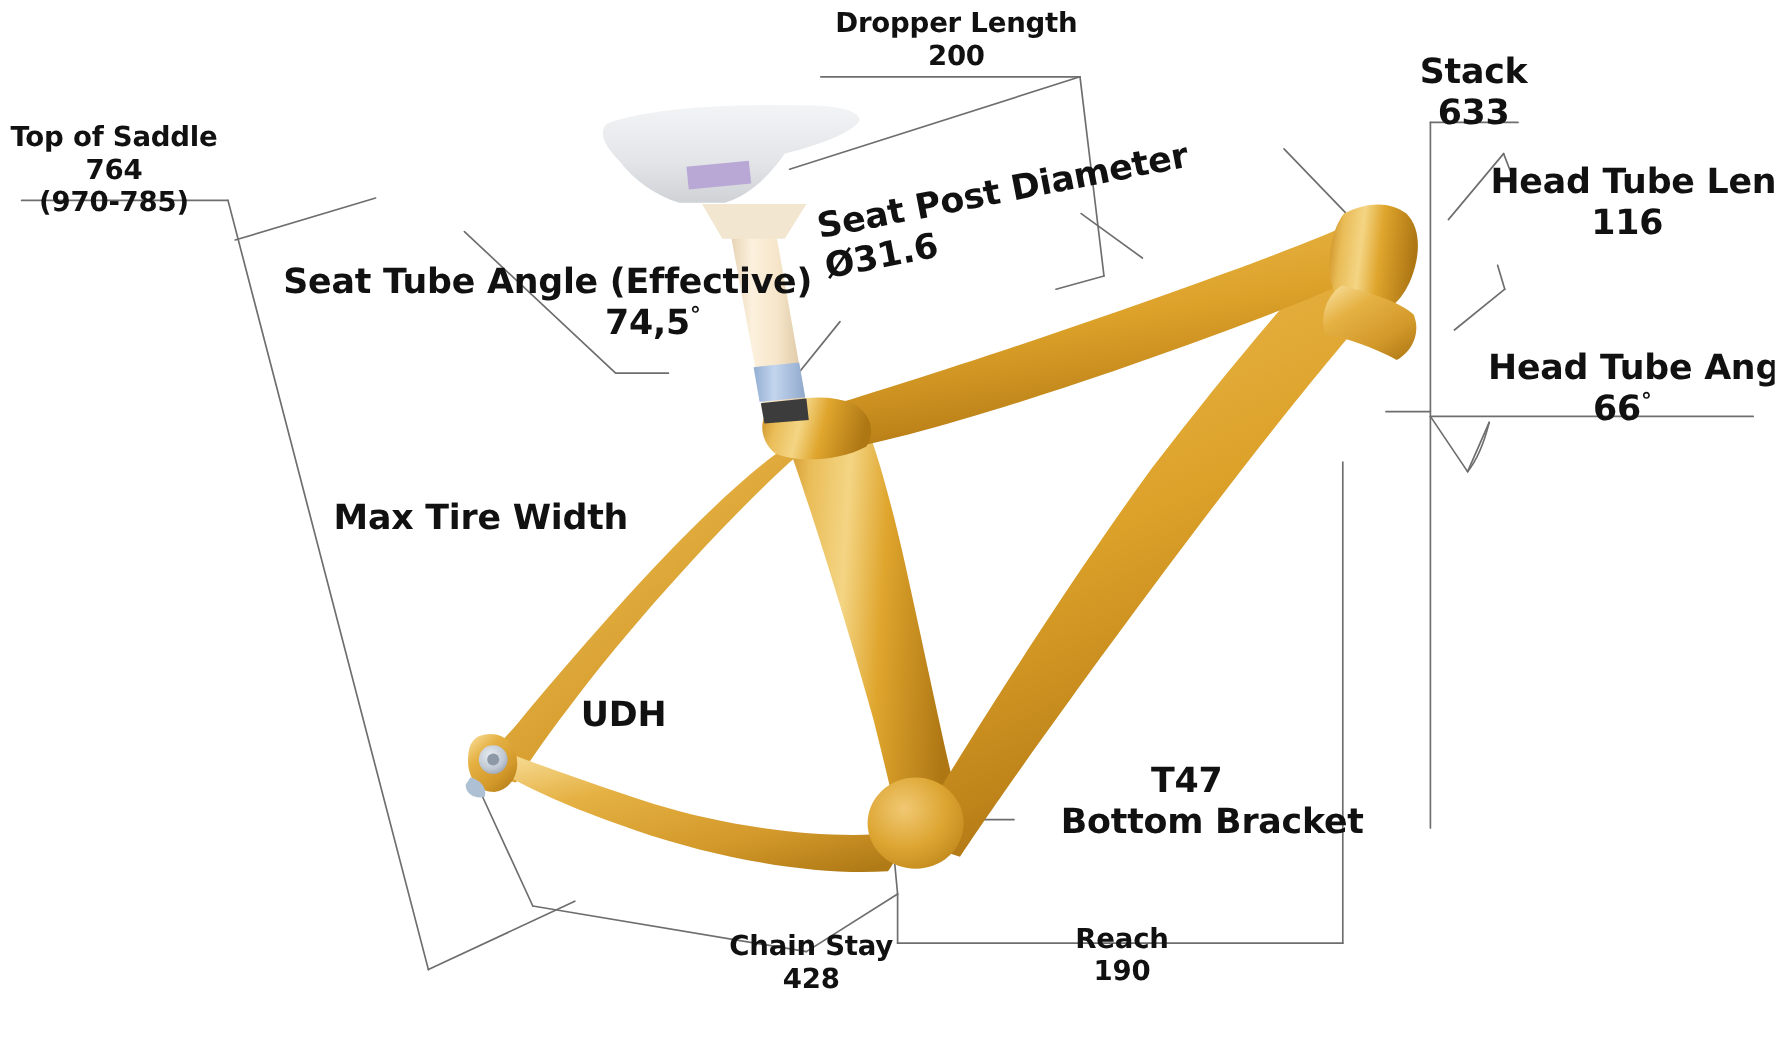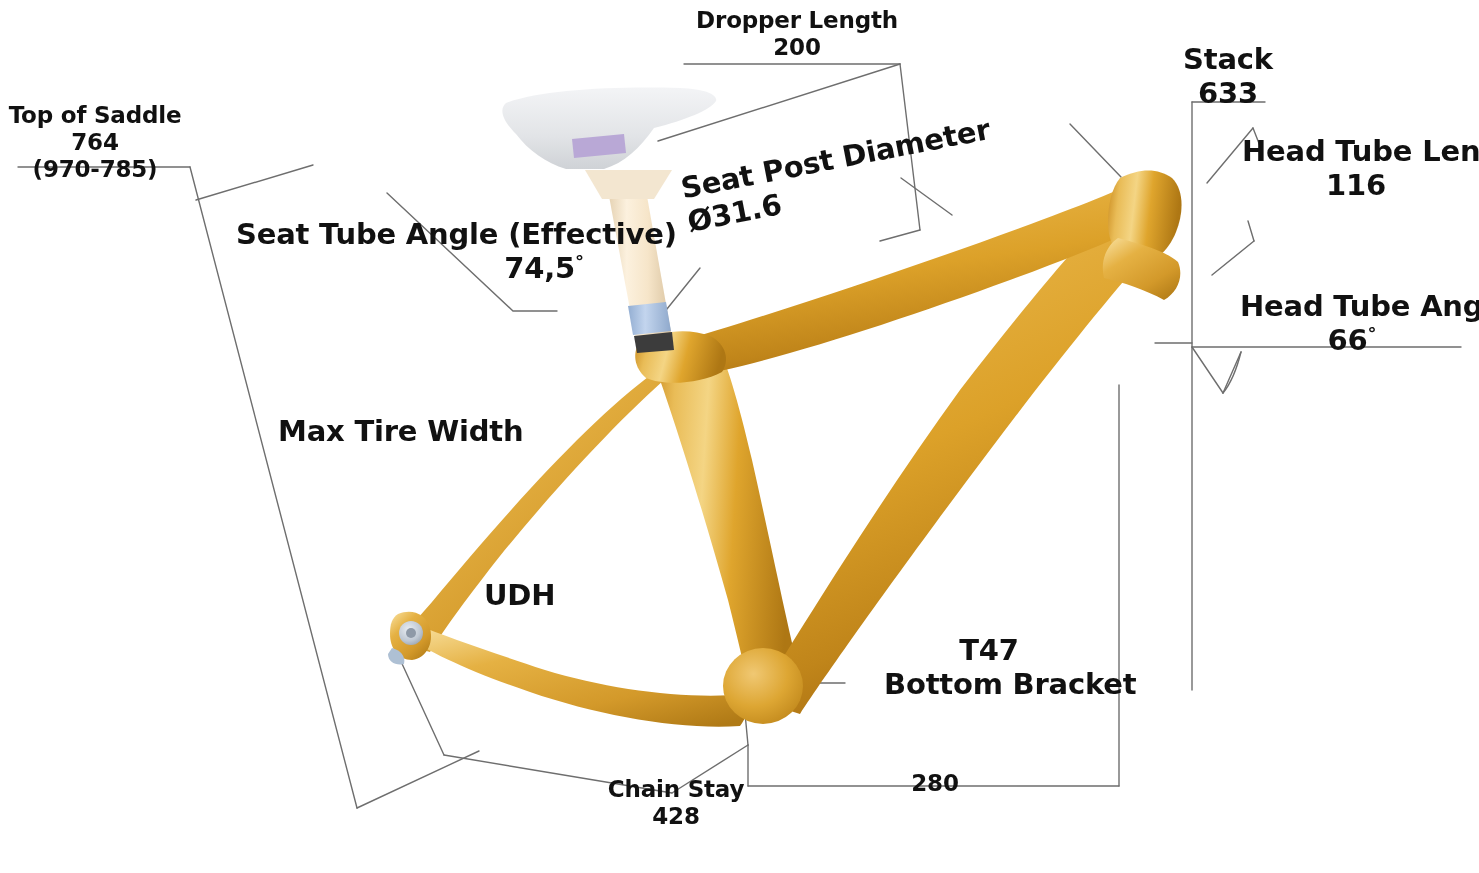--- a/index.html
+++ b/index.html
@@ -239,16 +239,17 @@
     <span class="t">Head Tube Angle</span>
     <span class="t"><span>66</span><span class="deg">°</span></span>
   </div>
 
   <div class="lbl c s29" style="left:884px; top:633px; width:210px;">
     <span class="t">T47</span>
     <span class="t">Bottom Bracket</span>
   </div>
 
   <div class="lbl c s30" style="left:850px; top:770px; width:170px;">
-    <span class="t">280</span>
+    <span class="t">Reach</span>
+    <span class="t">190</span>
   </div>
 
 </div>
 
 </body></html>

